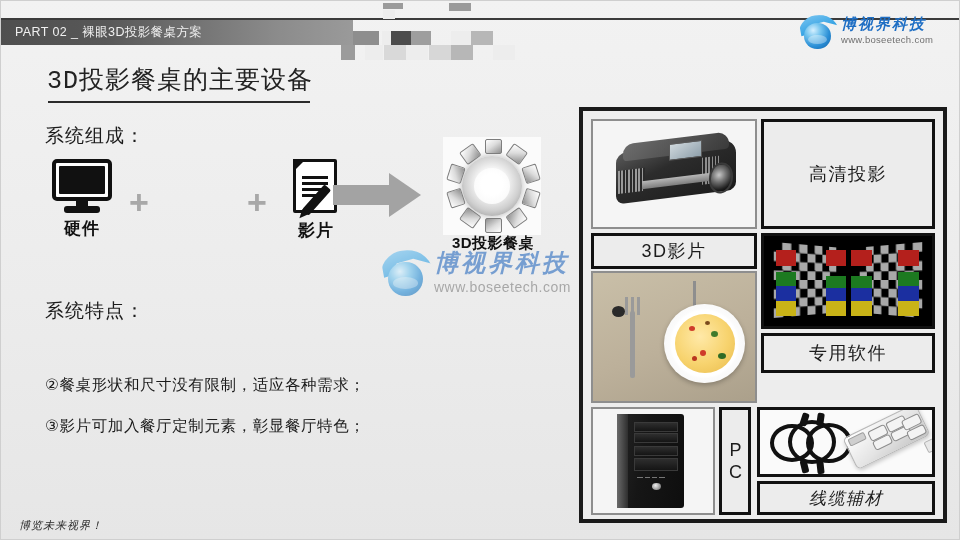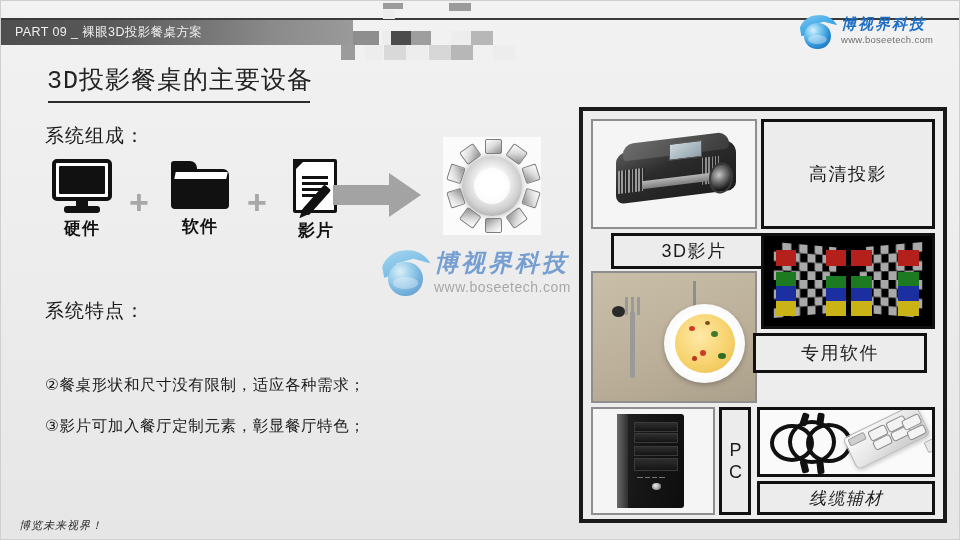--- a/index.html
+++ b/index.html
@@ -225,21 +225,21 @@
   <div class="mosaic" style="left:364px;top:44px;width:18px;height:15px;background:#ededed;"></div>
   <div class="mosaic" style="left:405px;top:44px;width:22px;height:15px;background:#ededed;"></div>
   <div class="mosaic" style="left:428px;top:44px;width:22px;height:15px;background:#d7d7d7;"></div>
   <div class="mosaic" style="left:450px;top:44px;width:22px;height:15px;background:#b7b7b7;"></div>
   <div class="mosaic" style="left:448px;top:2px;width:22px;height:8px;background:#9b9b9b;"></div>
   <div class="mosaic" style="left:450px;top:30px;width:22px;height:14px;background:#ededed;"></div>
   <div class="mosaic" style="left:470px;top:30px;width:22px;height:14px;background:#b7b7b7;"></div>
   <div class="mosaic" style="left:492px;top:44px;width:22px;height:15px;background:#ededed;"></div>
 
   <div class="partbar">
-    <span>PART 09 _ 裸眼3D投影餐桌方案</span>
+    <span>PART 02 _ 裸眼3D投影餐桌方案</span>
   </div>
 
   <div class="logo">
     <div class="logo-mark">
       <div class="bm-ring"></div>
         <div class="bm-ball"></div>
     </div>
     <div class="logo-text">
       <div class="logo-cn">博视界科技</div>
       <div class="logo-url">www.boseetech.com</div>
@@ -256,28 +256,20 @@
       <div class="icon-monitor">
         <div class="scr"></div>
           <div class="neck"></div>
           <div class="base"></div>
       </div>
       <div class="comp-label">硬件</div>
     </div>
 
     <div class="plus" style="left:84px;">+</div>
 
-    <div class="comp-item" style="left:118px;top:0;">
-      <div class="icon-folder">
-        <div class="tab"></div>
-          <div class="body"></div>
-          <div class="lip"></div>
-      </div>
-      <div class="comp-label">软件</div>
-    </div>
 
     <div class="plus" style="left:202px;">+</div>
 
     <div class="comp-item" style="left:234px;top:0;">
       <div class="icon-doc">
         <div class="page"></div>
           <div class="fold"></div>
         <div class="ln" style="top:17px;"></div>
         <div class="ln" style="top:23px;"></div>
         <div class="ln" style="top:29px;"></div>
@@ -302,20 +294,21 @@
       <div class="chair" style="transform:rotate(72deg);"></div>
       <div class="chair" style="transform:rotate(108deg);"></div>
       <div class="chair" style="transform:rotate(144deg);"></div>
       <div class="chair" style="transform:rotate(180deg);"></div>
       <div class="chair" style="transform:rotate(216deg);"></div>
       <div class="chair" style="transform:rotate(252deg);"></div>
       <div class="chair" style="transform:rotate(288deg);"></div>
       <div class="chair" style="transform:rotate(324deg);"></div>
     </div>
   </div>
+  <div class="caption-3d">3D投影餐桌</div>
 
   <div class="wm">
     <div class="wm-mark">
       <div class="bm-ring"></div>
         <div class="bm-ball"></div>
     </div>
     <div class="wm-text">
       <div class="wm-cn">博视界科技</div>
       <div class="wm-url">www.boseetech.com</div>
     </div>
@@ -334,21 +327,21 @@
         <div class="vent"></div>
           <div class="vent2"></div>
         <div class="strip"></div>
           <div class="lens"></div>
       </div>
     </div>
     <div class="cell cell-lab" style="left:178px;top:8px;width:174px;height:110px;">
       <span>高清投影</span>
     </div>
 
-    <div class="cell cell-lab" style="left:8px;top:122px;width:166px;height:36px;margin-left:20px;">
+    <div class="cell cell-lab" style="left:8px;top:122px;width:166px;height:36px;">
       <span>3D影片</span>
     </div>
     <div class="cell cell-img" style="left:8px;top:160px;width:166px;height:132px;position:absolute;">
       <div class="pizza-bg"></div>
       <div class="knife"></div>
       <div class="blob"></div>
       <div class="fork"></div>
       <div class="pizza">
         <div class="pz-dot" style="left:30%;top:28%;width:6px;height:5px;background:#cf3b2a;"></div>
         <div class="pz-dot" style="left:58%;top:34%;width:7px;height:6px;background:#3f7a2c;"></div>
@@ -374,21 +367,21 @@
         <div class="ck-c" style="left:52%;top:16%;background:#b4201c;"></div>
         <div class="ck-c" style="left:52%;top:44%;background:#1c7a20;"></div>
         <div class="ck-c" style="left:52%;top:58%;background:#1b2fa0;"></div>
         <div class="ck-c" style="left:52%;top:72%;background:#c9b317;"></div>
         <div class="ck-c" style="left:80%;top:16%;background:#b4201c;"></div>
         <div class="ck-c" style="left:80%;top:40%;background:#1c7a20;"></div>
         <div class="ck-c" style="left:80%;top:56%;background:#1b2fa0;"></div>
         <div class="ck-c" style="left:80%;top:72%;background:#c9b317;"></div>
       </div>
     </div>
-    <div class="cell cell-lab" style="left:170px;top:222px;width:174px;height:40px;">
+    <div class="cell cell-lab" style="left:178px;top:222px;width:174px;height:40px;">
       <span>专用软件</span>
     </div>
 
     <div class="cell cell-img" style="left:8px;top:296px;width:124px;height:108px;">
       <div class="tower">
         <div class="side"></div>
         <div class="bay" style="top:8%;"></div>
         <div class="bay" style="top:20%;"></div>
         <div class="bay" style="top:34%;"></div>
         <div class="bay" style="top:47%;height:12%;"></div>

